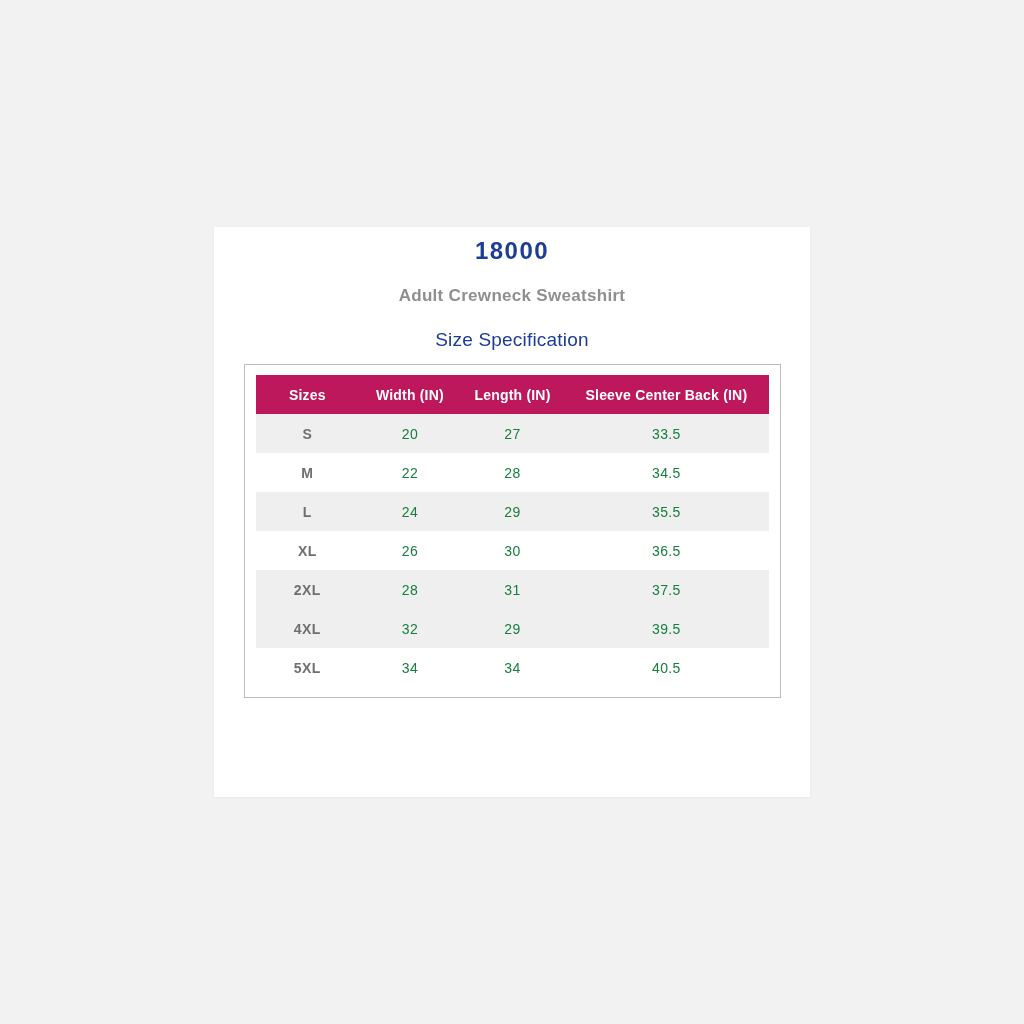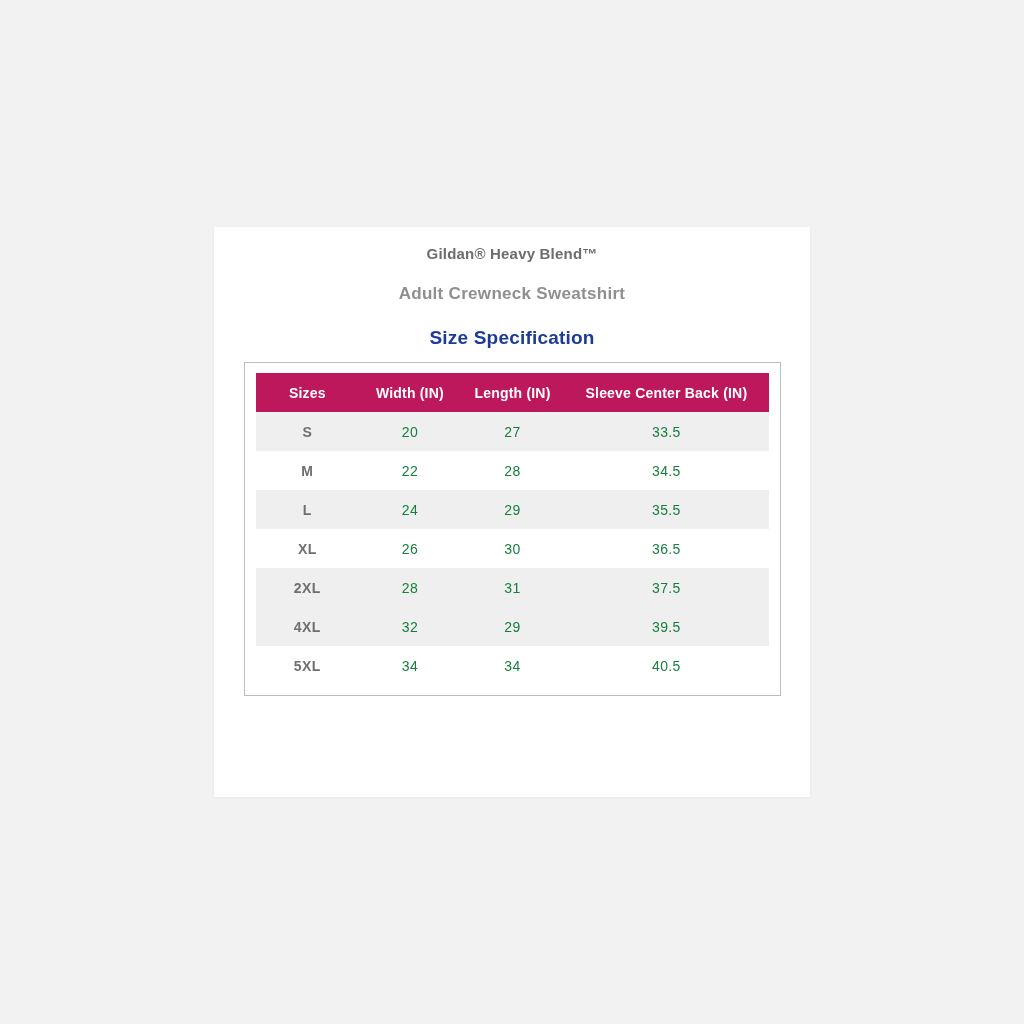--- a/index.html
+++ b/index.html
@@ -44,21 +44,21 @@
     font-size: 17px;
     line-height: 21px;
     font-weight: bold;
     color: #8f8f8f;
     letter-spacing: 0.3px;
   }
   .section-title {
     margin: 22px 0 0 0;
     font-size: 19px;
     line-height: 23px;
-    font-weight: bold;
+    font-weight: normal;
     color: #1d3c96;
     letter-spacing: 0.2px;
   }
   .table-wrap {
     margin: 13px 29px 0 30px;
     border: 1px solid #bcbcbc;
     padding: 10px 11px;
   }
   table.size-table {
     width: 100%;
@@ -93,21 +93,21 @@
     color: #6f6f6f;
   }
   .size-table tr.alt td {
     background: #efefef;
   }
 </style>
 </head>
 <body>
 
 <div class="card">
-  <p class="brand-line">Gildan® Heavy Blend™</p>
+  <h1 class="style-number">18000</h1>
   <p class="product-name">Adult Crewneck Sweatshirt</p>
   <h2 class="section-title">Size Specification</h2>
 
   <div class="table-wrap">
     <table class="size-table">
       <colgroup>
         <col class="c-sizes">
           <col class="c-width">
           <col class="c-length">
           <col class="c-sleeve">

